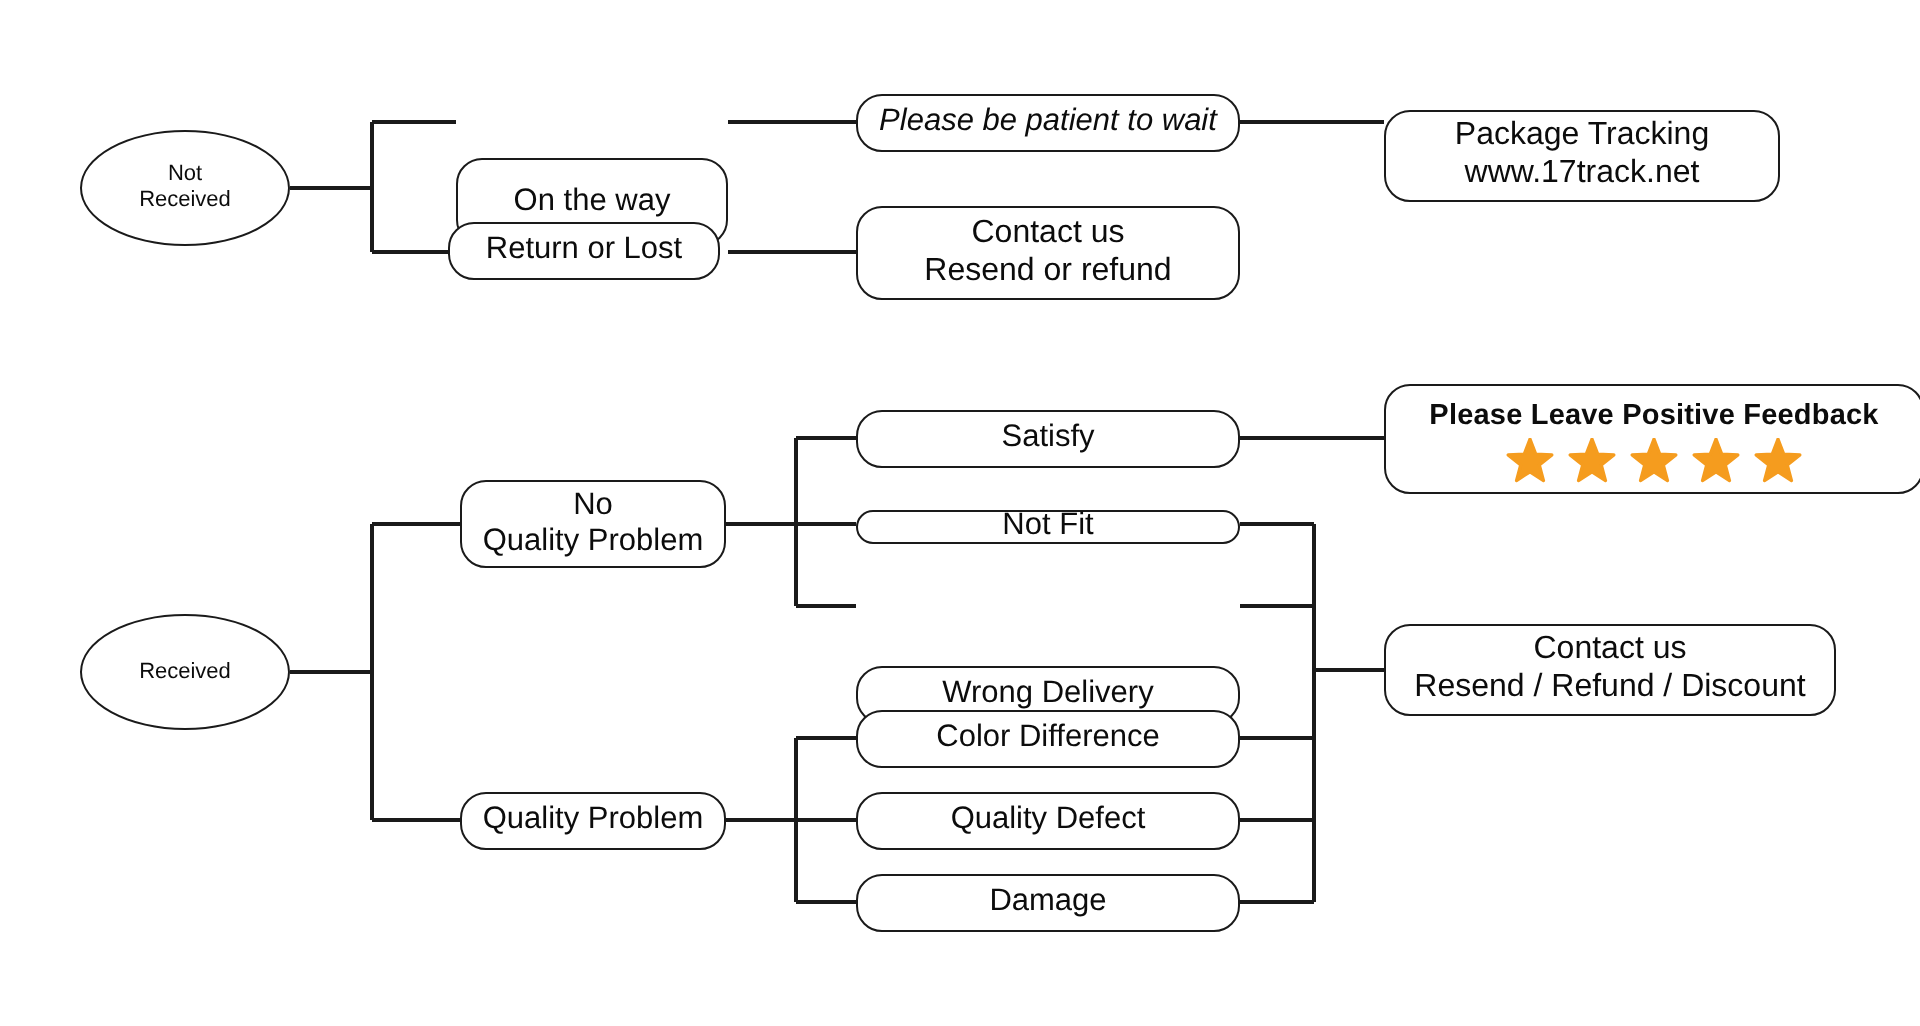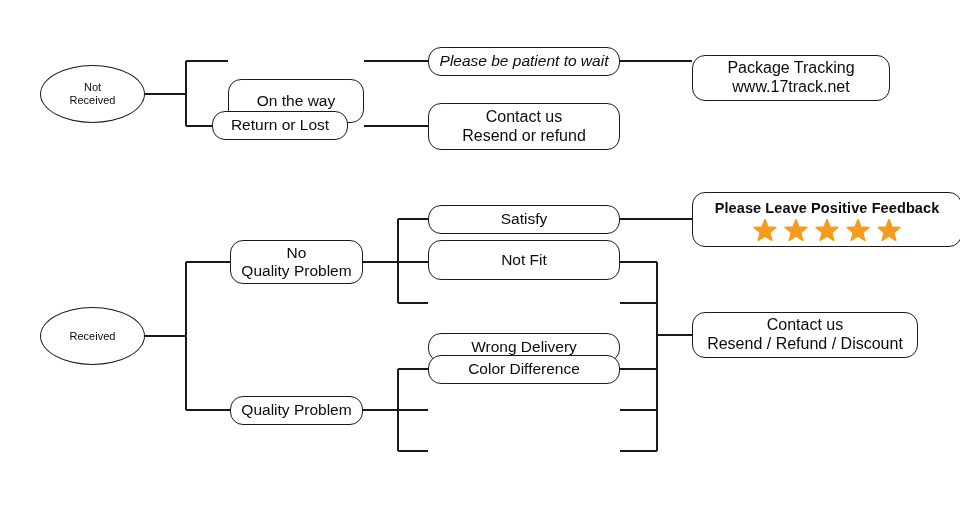--- a/index.html
+++ b/index.html
@@ -141,21 +141,21 @@
 
   <div class="node ellipse start-node" style="left:40px; top:65px; width:105px; height:58px;">
     <span class="line">Not</span>
     <span class="line">Received</span>
   </div>
 
   <div class="node rounded stage-node" style="left:228px; top:47px; width:136px; height:44px;margin-top:32px;">
     <span class="line">On the way</span>
   </div>
 
-  <div class="node rounded stage-node" style="left:212px; top:111px; width:136px; height:29px;text-align:center;">
+  <div class="node rounded stage-node" style="left:224px; top:111px; width:136px; height:29px;text-align:center;">
     <span class="line">Return or Lost</span>
   </div>
 
   <div class="node rounded leaf-node" style="left:428px; top:47px; width:192px; height:29px;font-style:italic;">
     <span class="line">Please be patient to wait</span>
   </div>
 
   <div class="node rounded outcome-node" style="left:692px; top:39px; width:198px; height:46px;margin-top:16px;">
     <span class="line">Package Tracking</span>
     <span class="line">www.17track.net</span>
@@ -176,33 +176,39 @@
   </div>
 
   <div class="node rounded stage-node" style="left:230px; top:396px; width:133px; height:29px;">
     <span class="line">Quality Problem</span>
   </div>
 
   <div class="node rounded leaf-node" style="left:428px; top:205px; width:192px; height:29px;">
     <span class="line">Satisfy</span>
   </div>
 
-  <div class="node rounded leaf-node" style="left:428px; top:240px; width:192px; height:40px;">
+  <div class="node rounded leaf-node" style="left:428px; top:255px; width:192px; height:17px;">
     <span class="line">Not Fit</span>
   </div>
 
   <div class="node rounded leaf-node" style="left:428px; top:289px; width:192px; height:29px;margin-top:44px;">
     <span class="line">Wrong Delivery</span>
   </div>
 
   <div class="node rounded leaf-node" style="left:428px; top:355px; width:192px; height:29px;">
     <span class="line">Color Difference</span>
   </div>
 
-
+  <div class="node rounded leaf-node" style="left:428px; top:396px; width:192px; height:29px;">
+    <span class="line">Quality Defect</span>
+  </div>
+
+  <div class="node rounded leaf-node" style="left:428px; top:437px; width:192px; height:29px;">
+    <span class="line">Damage</span>
+  </div>
 
   <div class="node rounded feedback-node" style="left:692px; top:192px; width:270px; height:55px;">
     <span class="feedback-title">Please Leave Positive Feedback</span>
     <div class="stars" id="star-rating">
         <svg width="24" height="24" viewBox="0 0 24 24" class="star">
           <polygon points="12.00,0.50 14.88,8.04 22.94,8.45 16.66,13.51 18.76,21.30 12.00,16.90 5.24,21.30 7.34,13.51 1.06,8.45 9.12,8.04" fill="#f59c1e" stroke="#f59c1e" stroke-width="1.6" stroke-linejoin="round"></polygon>
         </svg>
         <svg width="24" height="24" viewBox="0 0 24 24" class="star">
           <polygon points="12.00,0.50 14.88,8.04 22.94,8.45 16.66,13.51 18.76,21.30 12.00,16.90 5.24,21.30 7.34,13.51 1.06,8.45 9.12,8.04" fill="#f59c1e" stroke="#f59c1e" stroke-width="1.6" stroke-linejoin="round"></polygon>
         </svg>

